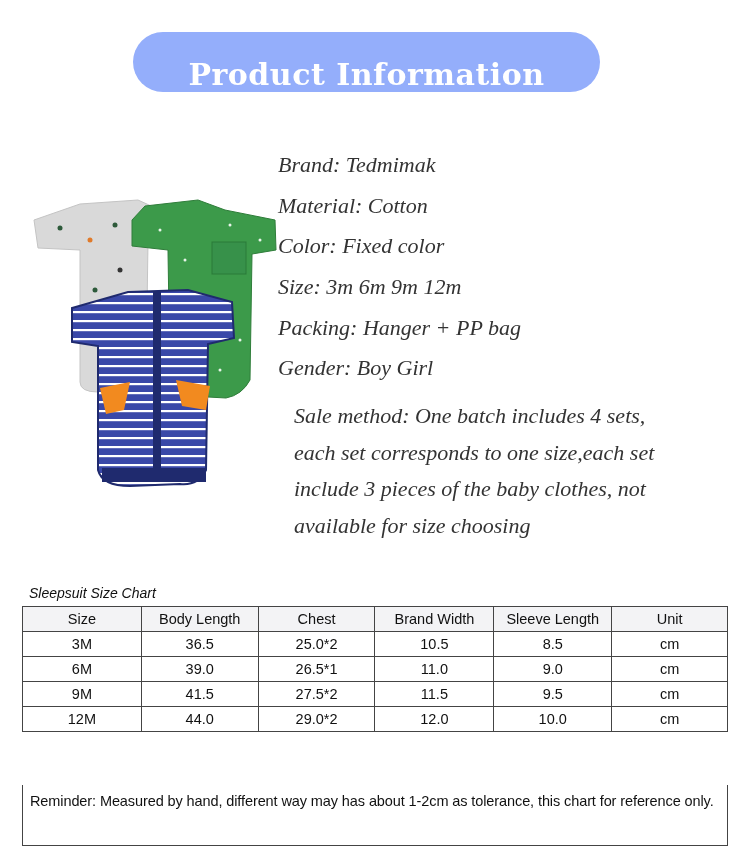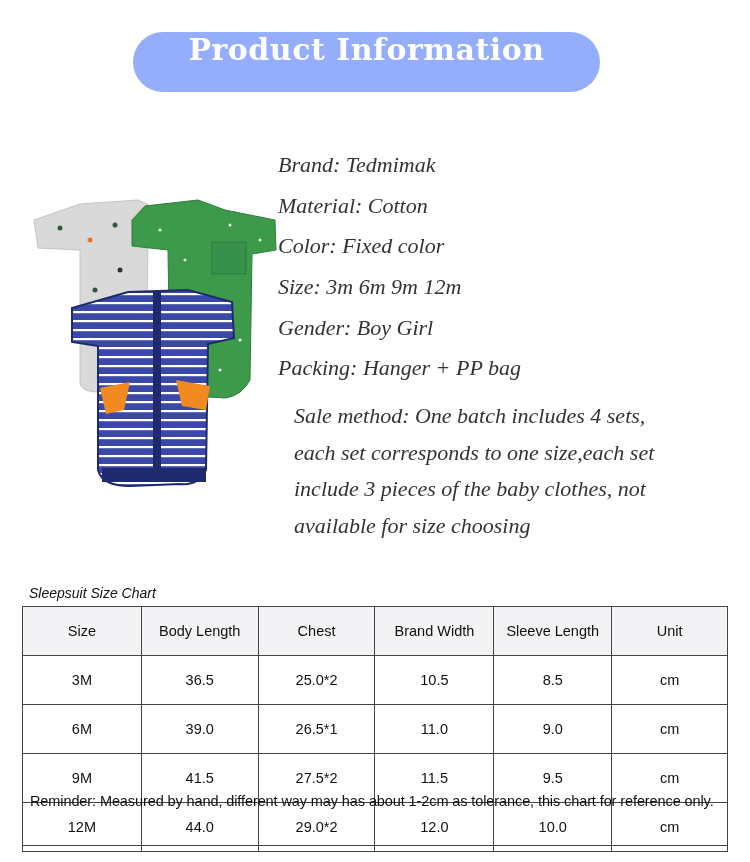--- a/index.html
+++ b/index.html
@@ -1,20 +1,20 @@
 <!DOCTYPE html>
 <html><head>
 <meta charset="utf-8">
 <style>
   html, body { margin: 0; padding: 0; background: #ffffff; }
   body { width: 750px; height: 862px; position: relative; overflow: hidden; font-family: "Liberation Sans", sans-serif; }
   .banner {
     position: absolute; left: 133px; top: 32px; width: 467px; height: 60px;
     background: #94aefb; border-radius: 30px;
-    display: flex; align-items: flex-start; justify-content: center;
+    display: flex; align-items: flex-end; justify-content: center;
   }
   .banner-title {
     color: #ffffff; font-family: "DejaVu Serif", serif; font-weight: bold;
     font-size: 30px; letter-spacing: 0.5px;
   }
   .product-image {
     position: absolute; left: 20px; top: 170px; width: 268px; height: 330px;
   }
   .info { position: absolute; left: 278px; top: 148px; width: 450px; }
   .info-line {
@@ -29,21 +29,21 @@
   }
   .sale .line { display: block; white-space: nowrap; }
   .chart-title {
     position: absolute; left: 29px; top: 585px; font-size: 14px; color: #111; font-style: italic;
   }
   table.size-table {
     position: absolute; left: 22px; top: 606px; width: 706px;
     border-collapse: collapse; font-size: 14.5px; color: #111;
   }
   table.size-table th, table.size-table td {
-    border: 1.4px solid #444; text-align: center; height: 24px; padding: 12px;
+    border: 1.4px solid #444; text-align: center; height: 24px; padding: 0;
     font-weight: normal;
   }
   table.size-table th { background: #f3f3f5; }
   .reminder {
     position: absolute; left: 22px; top: 785px; width: 690px; height: 52px;
     border: 1.4px solid #444; border-top: none; padding: 4px 7px 4px 7px;
     font-size: 14.5px; line-height: 25px; color: #111; text-align: justify;
     font-family: Liberation Sans, sans-serif;
     letter-spacing: -0.1px;
   }
@@ -97,22 +97,22 @@
       <rect x="82" y="298" width="104" height="14" fill="#1f2a6e"></rect>
     </g>
   </svg>
 </div>
 
 <div class="info">
   <div class="info-line">Brand: Tedmimak</div>
   <div class="info-line">Material: Cotton</div>
   <div class="info-line">Color: Fixed color</div>
   <div class="info-line">Size: 3m 6m 9m 12m</div>
+  <div class="info-line">Packing: Hanger + PP bag</div>
   <div class="info-line">Gender: Boy Girl</div>
-  <div class="info-line">Packing: Hanger + PP bag</div>
 </div>
 
 <div class="sale">
   <span class="line">Sale method: One batch includes 4 sets,</span>
   <span class="line">each set corresponds to one size,each set</span>
   <span class="line">include 3 pieces of the baby clothes, not</span>
   <span class="line">available for size choosing</span>
 </div>
 
 <div class="chart-title">Sleepsuit Size Chart</div>

